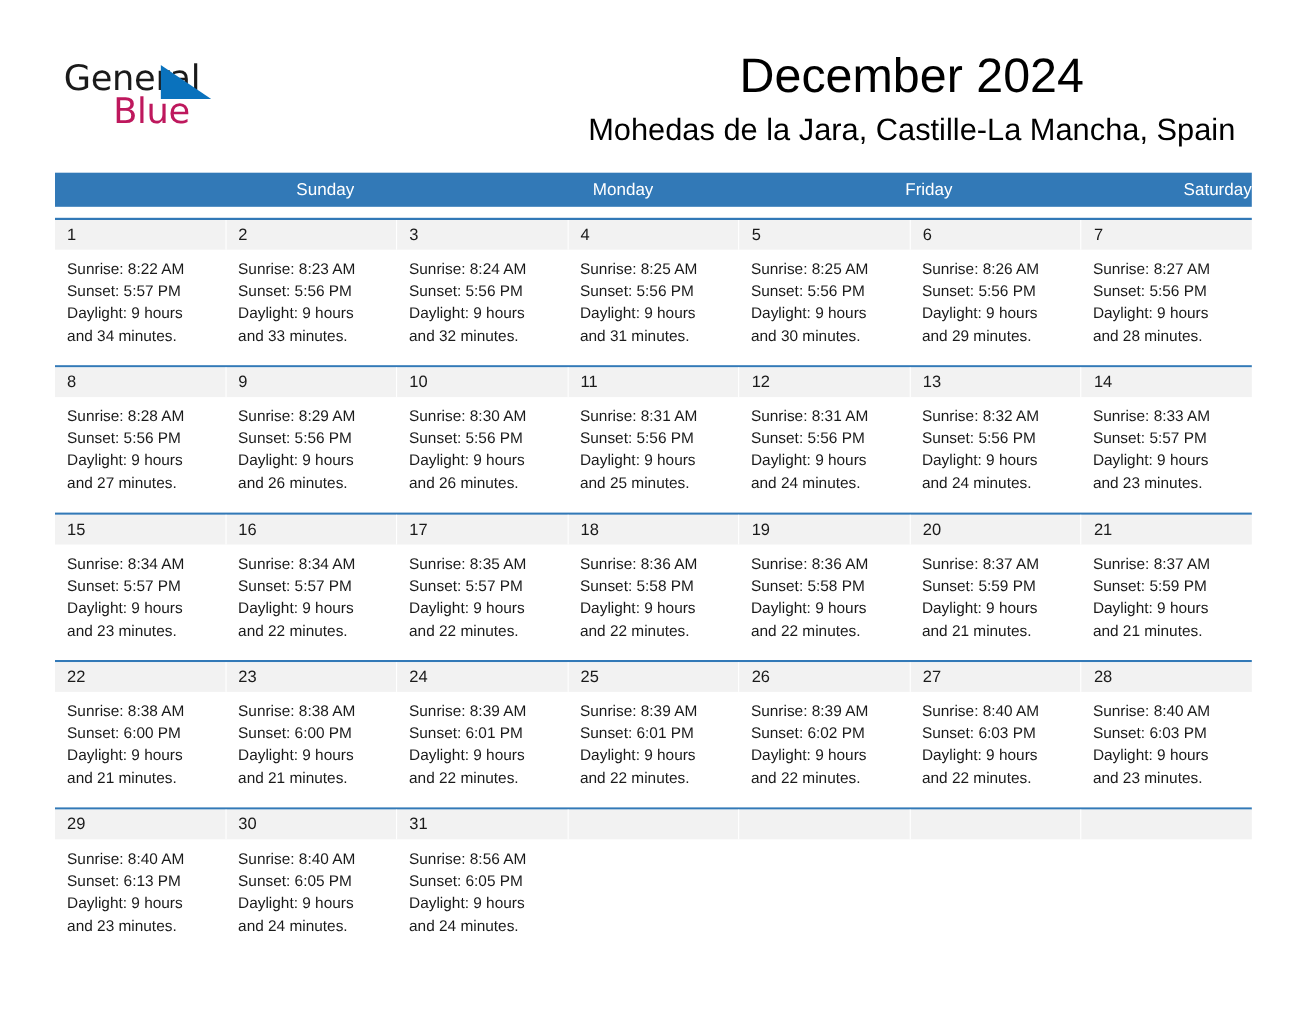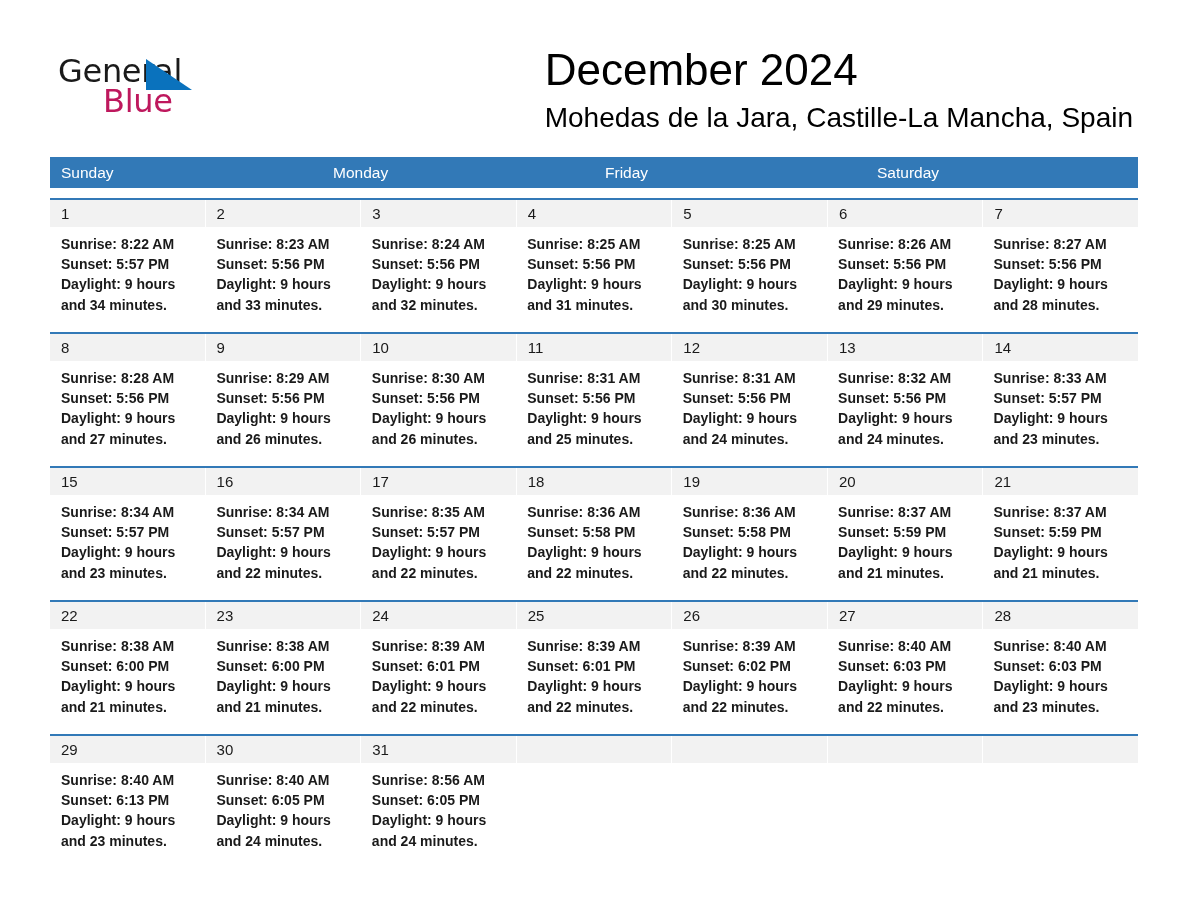--- a/index.html
+++ b/index.html
@@ -63,23 +63,23 @@
     font-size: 32px;
     letter-spacing: -0.3px;
     color: #be185d;
     font-family: "DejaVu Sans", sans-serif;
     font-weight: 400;
     line-height: 38px;
   }
 
   .title-block {
     position: absolute;
-    right: 55px;
+    right: 65px;
     top: 44px;
-    text-align: left;
+    text-align: center;
   }
   .cal-title {
     font-size: 44px;
     font-weight: 400;
     color: #000;
     line-height: 52px;
     white-space: nowrap;
     font-family: "Liberation Sans", sans-serif;
   }
   .cal-subtitle {
@@ -97,20 +97,21 @@
     position: absolute;
     left: 50px;
     top: 157px;
     width: 1088px;
   }
 
   .weekday-row {
     display: flex;
     background: #3279b7;
     height: 31px;
+    text-align: right;
   }
   .weekday-cell {
     flex: 1 1 0;
     color: #ffffff;
     font-size: 15.5px;
     line-height: 31px;
     padding-left: 11px;
     box-sizing: border-box;
     white-space: nowrap;
     overflow: hidden;
@@ -137,21 +138,20 @@
     padding-left: 11px;
     box-sizing: border-box;
     color: #1a1a1a;
     border-right: 1px solid #ffffff;
   }
   .daynum-cell:last-child { border-right: none; }
 
   .info-row {
     display: flex;
     min-height: 95px;
-    font-weight: bold;
   }
   .info-cell {
     flex: 1 1 0;
     padding: 7px 9px 6px 11px;
     box-sizing: border-box;
     font-size: 14px;
     line-height: 20.2px;
     color: #1a1a1a;
   }
   .info-line { white-space: nowrap; }

